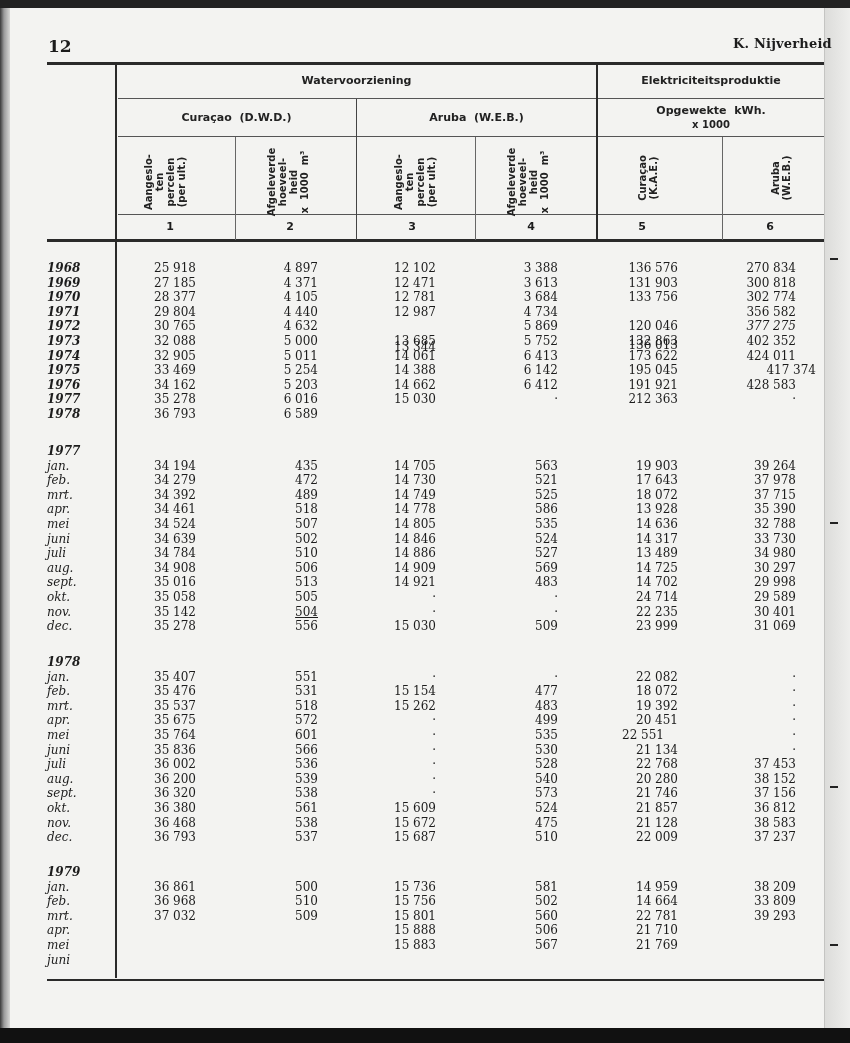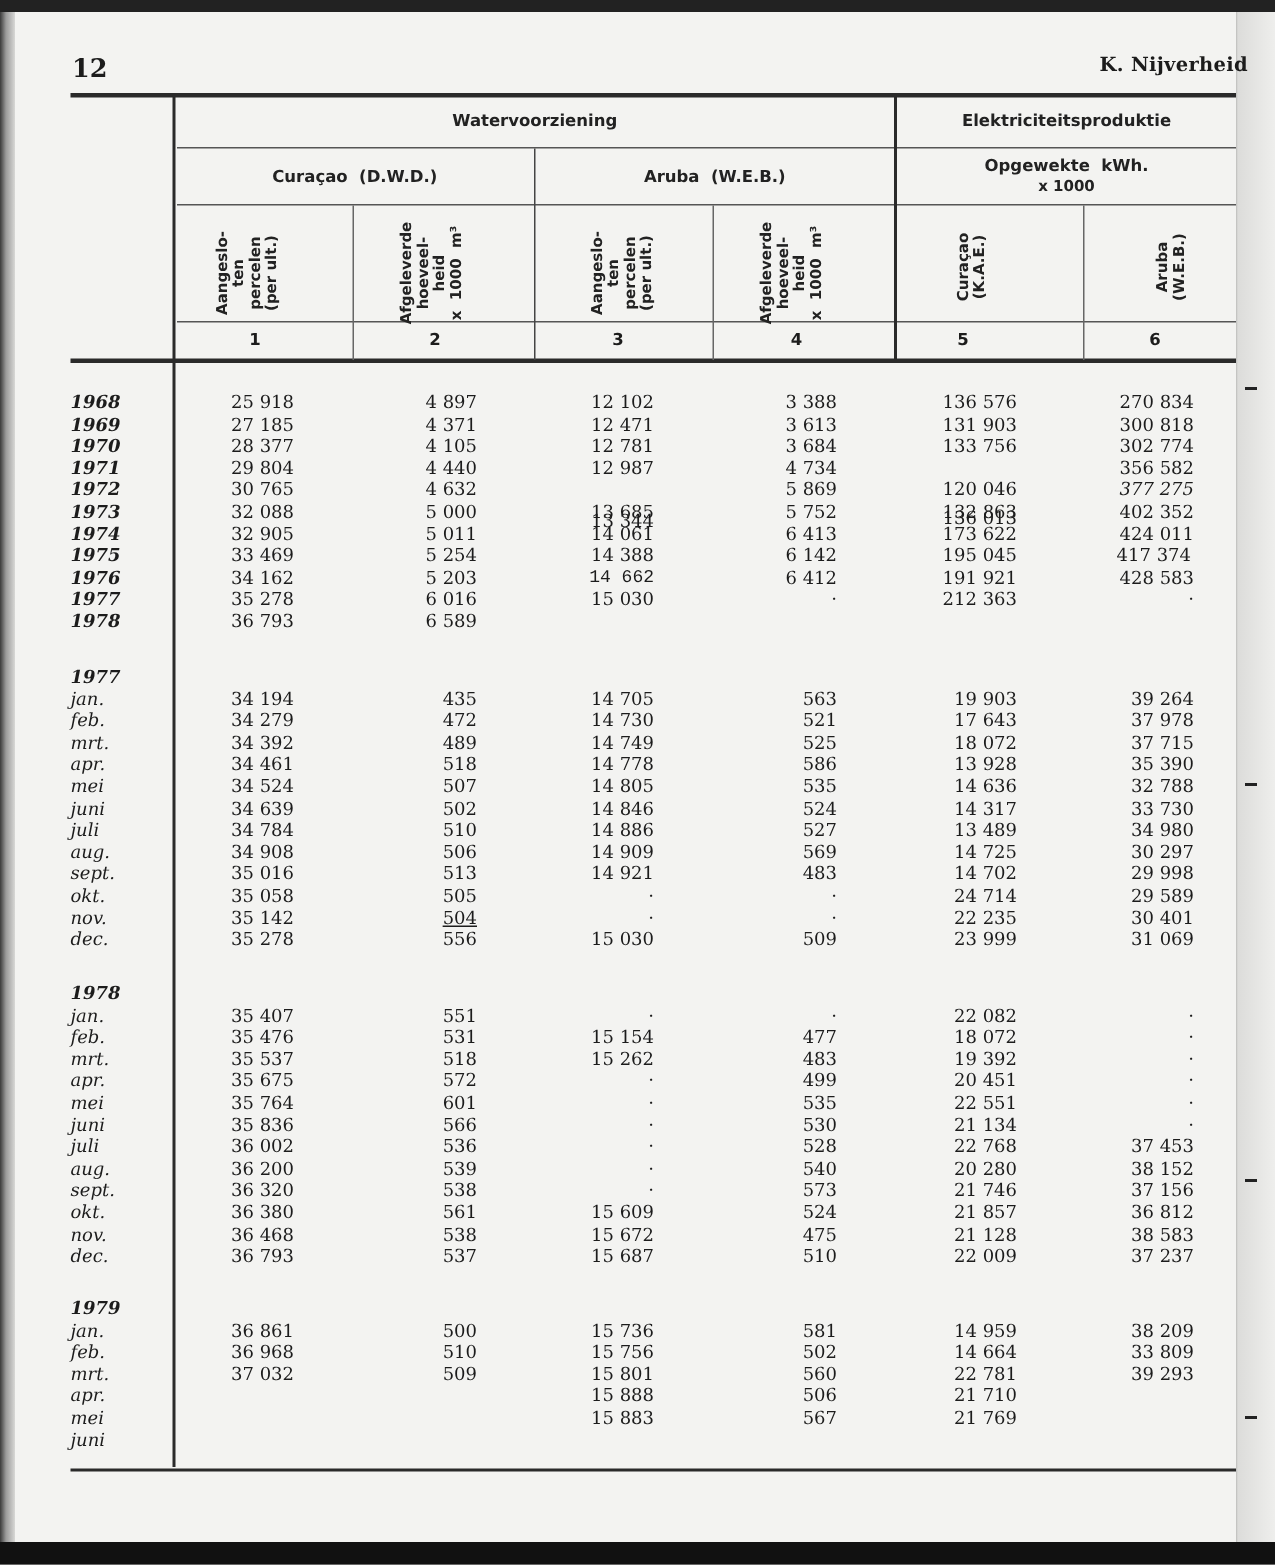--- a/index.html
+++ b/index.html
@@ -174,25 +174,25 @@
     <div class="cell" style="top: 349.6px; left: 366px; width: 70px;">14 061</div>
     <div class="cell" style="top: 349.6px; left: 488px; width: 70px;">6 413</div>
     <div class="cell" style="top: 349.6px; left: 608px; width: 70px;">173 622</div>
     <div class="cell" style="top: 349.6px; left: 726px; width: 70px;">424 011</div>
     <div class="rowlabel yr" style="top: 364.2px;">1975</div>
     <div class="cell" style="top: 364.2px; left: 126px; width: 70px;">33 469</div>
     <div class="cell" style="top: 364.2px; left: 248px; width: 70px;">5 254</div>
     <div class="cell" style="top: 364.2px; left: 366px; width: 70px;">14 388</div>
     <div class="cell" style="top: 364.2px; left: 488px; width: 70px;">6 142</div>
     <div class="cell" style="top: 364.2px; left: 608px; width: 70px;">195 045</div>
-    <div class="cell" style="top: 364.2px; left: 724px; width: 70px;">417 374</div>
+    <div class="cell" style="top: 364.2px; left: 746px; width: 70px;">417 374</div>
     <div class="rowlabel yr" style="top: 378.8px;">1976</div>
     <div class="cell" style="top: 378.8px; left: 126px; width: 70px;">34 162</div>
     <div class="cell" style="top: 378.8px; left: 248px; width: 70px;">5 203</div>
-    <div class="cell" style="top: 378.8px; left: 366px; width: 70px; font-family: Liberation Mono, monospace;">14 662</div>
+    <div class="cell" style="top: 378.8px; left: 366px; width: 70px;">14 662</div>
     <div class="cell" style="top: 378.8px; left: 488px; width: 70px;">6 412</div>
     <div class="cell" style="top: 378.8px; left: 608px; width: 70px;">191 921</div>
     <div class="cell" style="top: 378.8px; left: 726px; width: 70px;">428 583</div>
     <div class="rowlabel yr" style="top: 393.4px;">1977</div>
     <div class="cell" style="top: 393.4px; left: 126px; width: 70px;">35 278</div>
     <div class="cell" style="top: 393.4px; left: 248px; width: 70px;">6 016</div>
     <div class="cell" style="top: 393.4px; left: 366px; width: 70px;">15 030</div>
     <div class="cell" style="top: 393.4px; left: 488px; width: 70px;">·</div>
     <div class="cell" style="top: 393.4px; left: 608px; width: 70px;">212 363</div>
     <div class="cell" style="top: 393.4px; left: 726px; width: 70px;">·</div>
@@ -315,21 +315,21 @@
     <div class="cell" style="top: 714.4px; left: 248px; width: 70px;">572</div>
     <div class="cell" style="top: 714.4px; left: 366px; width: 70px;">·</div>
     <div class="cell" style="top: 714.4px; left: 488px; width: 70px;">499</div>
     <div class="cell" style="top: 714.4px; left: 608px; width: 70px;">20 451</div>
     <div class="cell" style="top: 714.4px; left: 726px; width: 70px;">·</div>
     <div class="rowlabel" style="top: 729px;">mei</div>
     <div class="cell" style="top: 729px; left: 126px; width: 70px;">35 764</div>
     <div class="cell" style="top: 729px; left: 248px; width: 70px;">601</div>
     <div class="cell" style="top: 729px; left: 366px; width: 70px;">·</div>
     <div class="cell" style="top: 729px; left: 488px; width: 70px;">535</div>
-    <div class="cell" style="top: 729px; left: 608px; width: 70px;">22 551</div>
+    <div class="cell" style="top: 729px; left: 608px; width: 70px; text-align: center;">22 551</div>
     <div class="cell" style="top: 729px; left: 726px; width: 70px;">·</div>
     <div class="rowlabel" style="top: 743.6px;">juni</div>
     <div class="cell" style="top: 743.6px; left: 126px; width: 70px;">35 836</div>
     <div class="cell" style="top: 743.6px; left: 248px; width: 70px;">566</div>
     <div class="cell" style="top: 743.6px; left: 366px; width: 70px;">·</div>
     <div class="cell" style="top: 743.6px; left: 488px; width: 70px;">530</div>
     <div class="cell" style="top: 743.6px; left: 608px; width: 70px;">21 134</div>
     <div class="cell" style="top: 743.6px; left: 726px; width: 70px;">·</div>
     <div class="rowlabel" style="top: 758.2px;">juli</div>
     <div class="cell" style="top: 758.2px; left: 126px; width: 70px;">36 002</div>

